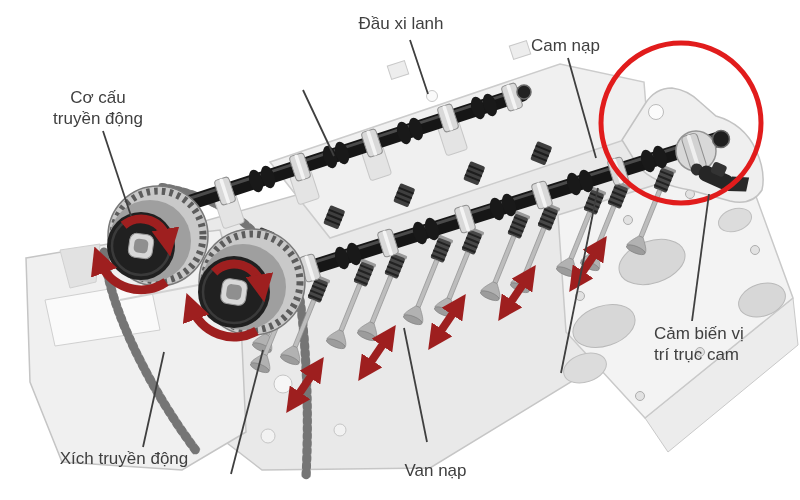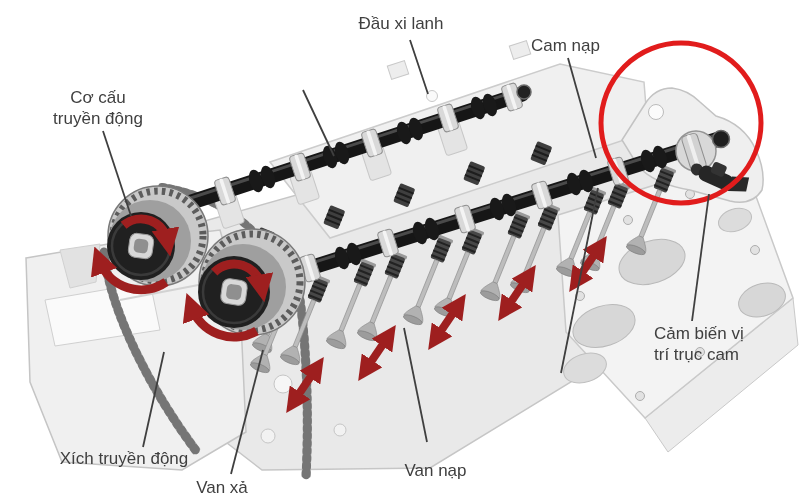--- a/index.html
+++ b/index.html
@@ -233,17 +233,16 @@
     <line x1="427" y1="442" x2="404" y2="328"></line>
     <line x1="561" y1="373" x2="598" y2="188"></line>
     <line x1="692" y1="321" x2="709" y2="194"></line>
   </g>
 </svg>
 
 <div class="lbl" style="left:331px;top:14px;width:140px;">Đầu xi lanh</div>
 <div class="lbl" style="left:518px;top:36px;width:95px;">Cam nạp</div>
 <div class="lbl" style="left:39px;top:449px;width:170px;">Xích truyền động</div>
 <div class="lbl" style="left:48px;top:88px;width:100px;">Cơ cấu truyền động</div>
-<div class="lbl" style="left:182px;top:478px;width:80px;">Van xả</div>
 <div class="lbl" style="left:388px;top:445px;width:95px;margin-top:16px;">Van nạp</div>
 <div class="lbl left" style="left:637px;top:324px;width:100px;margin-left:17px;">Cảm biến vị trí trục cam</div>
 
 </div>
 
 </body></html>

